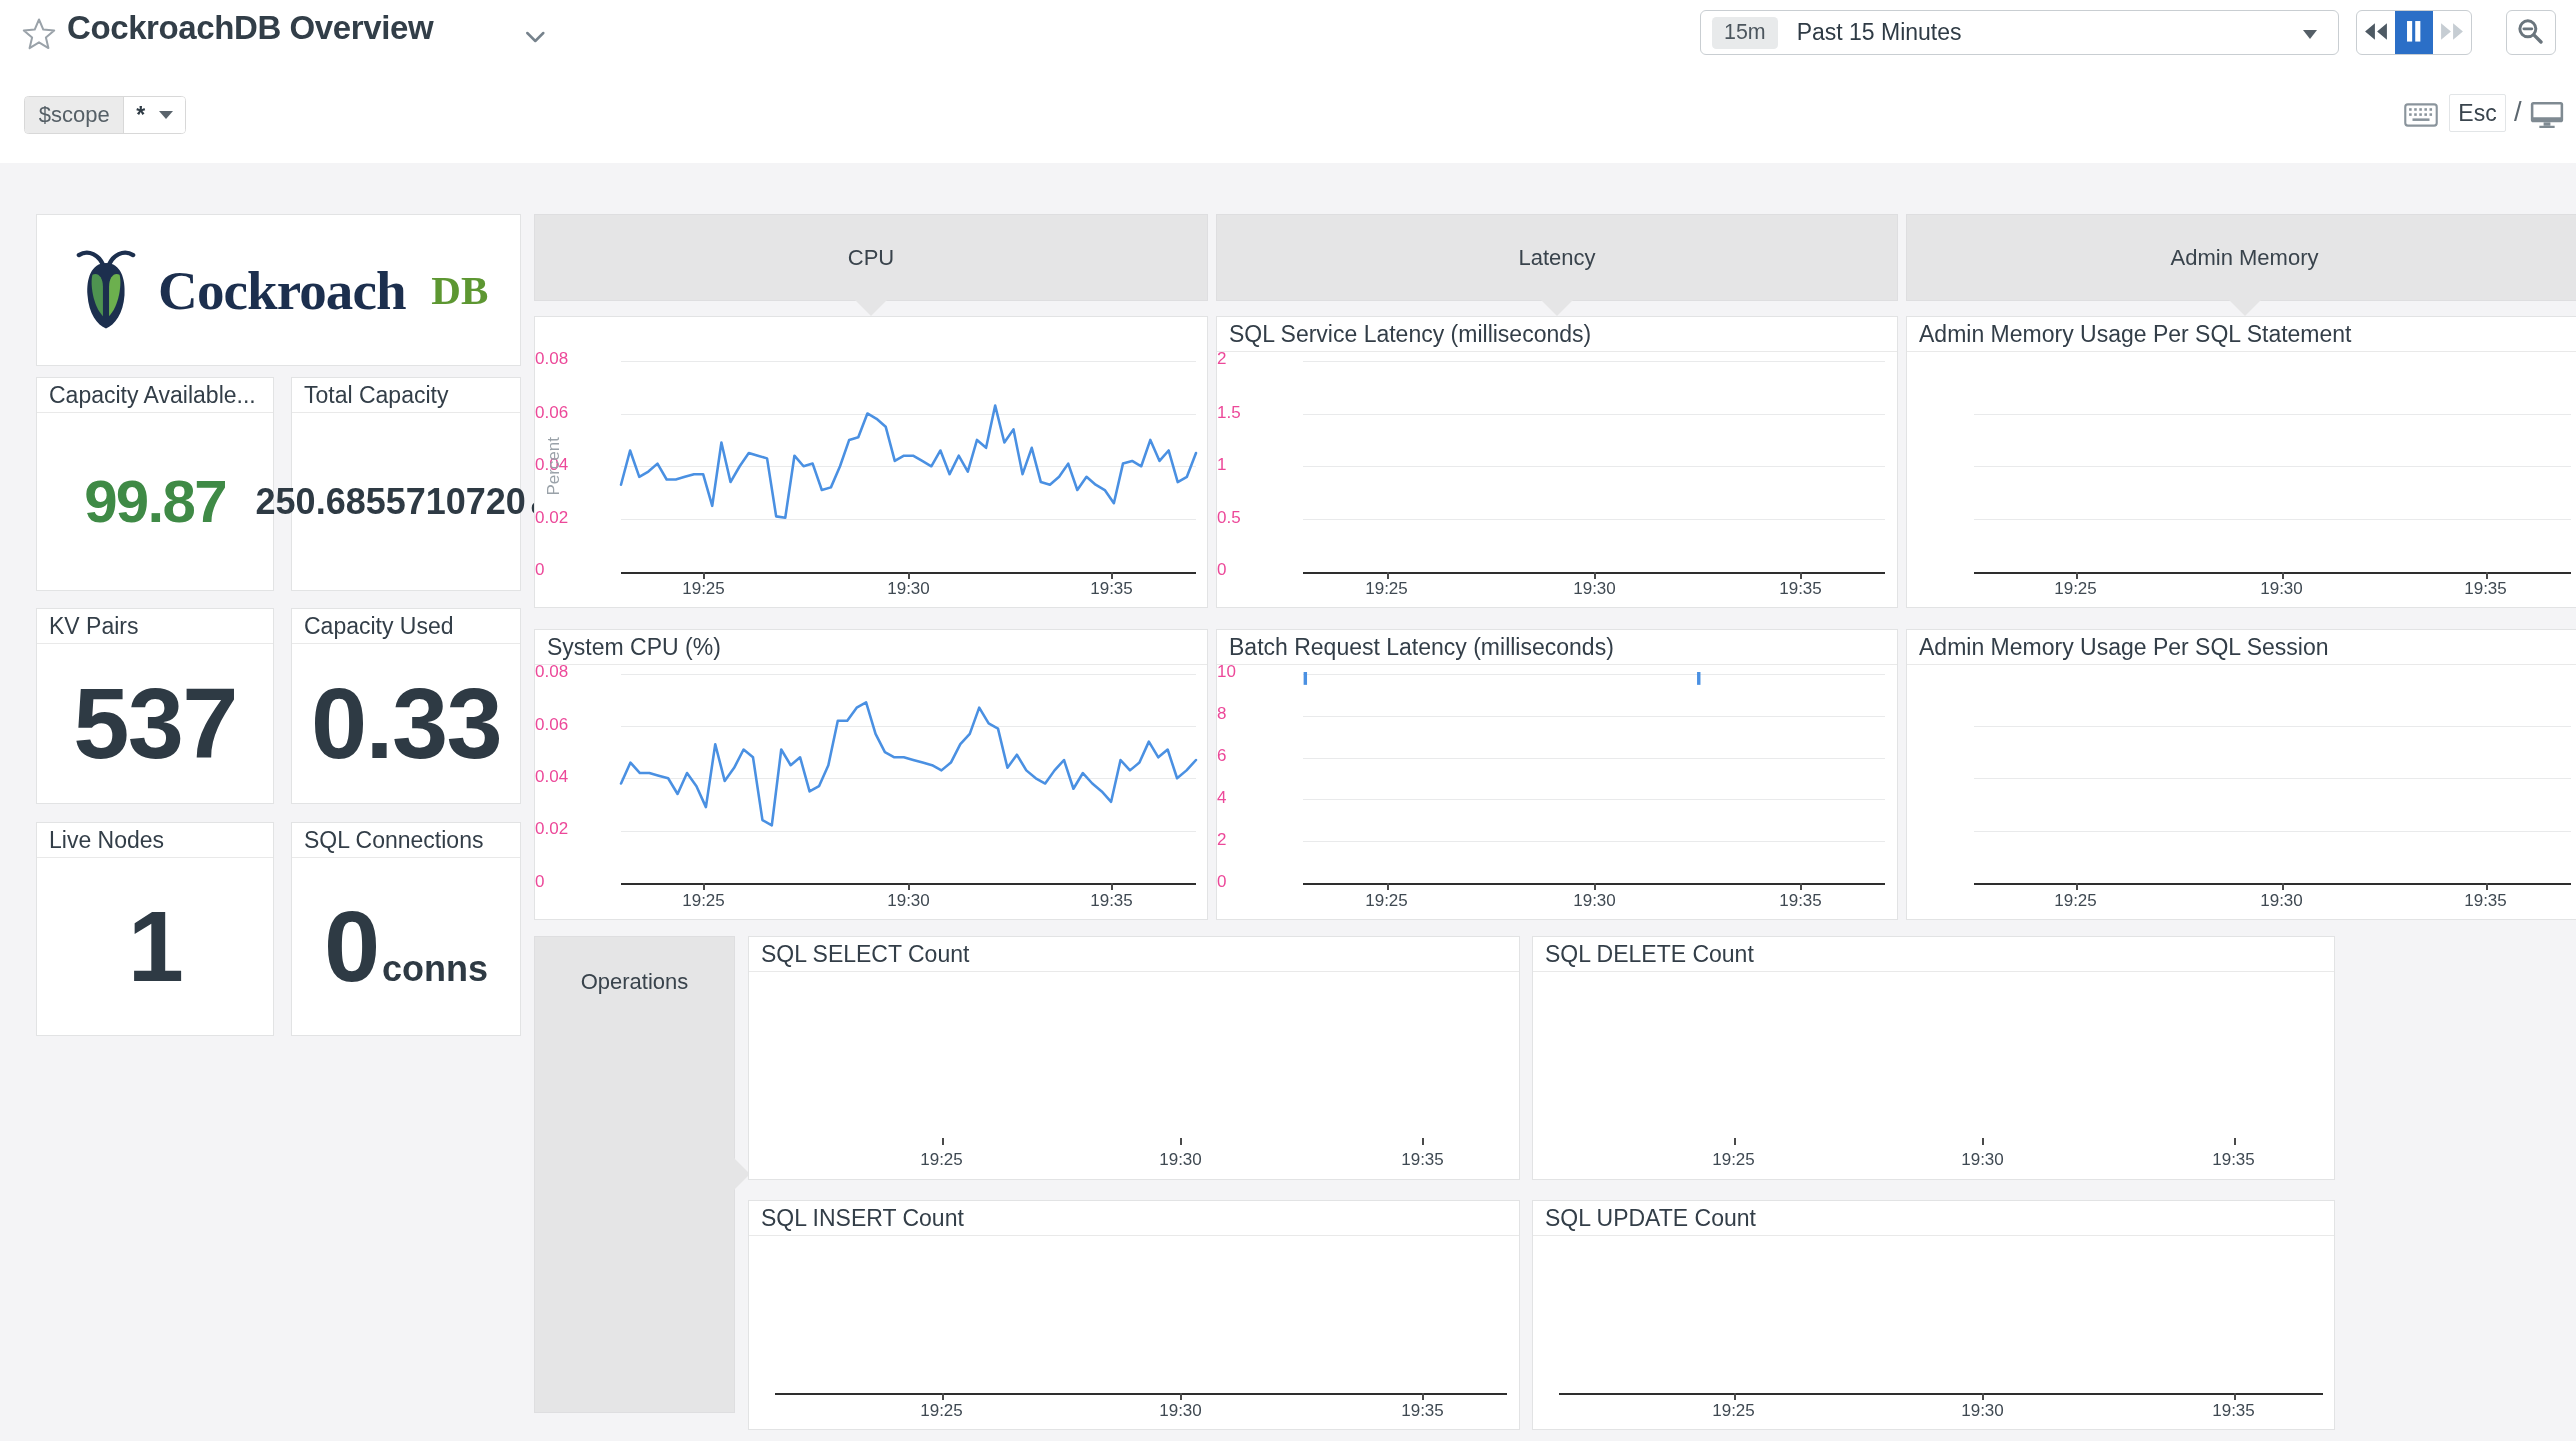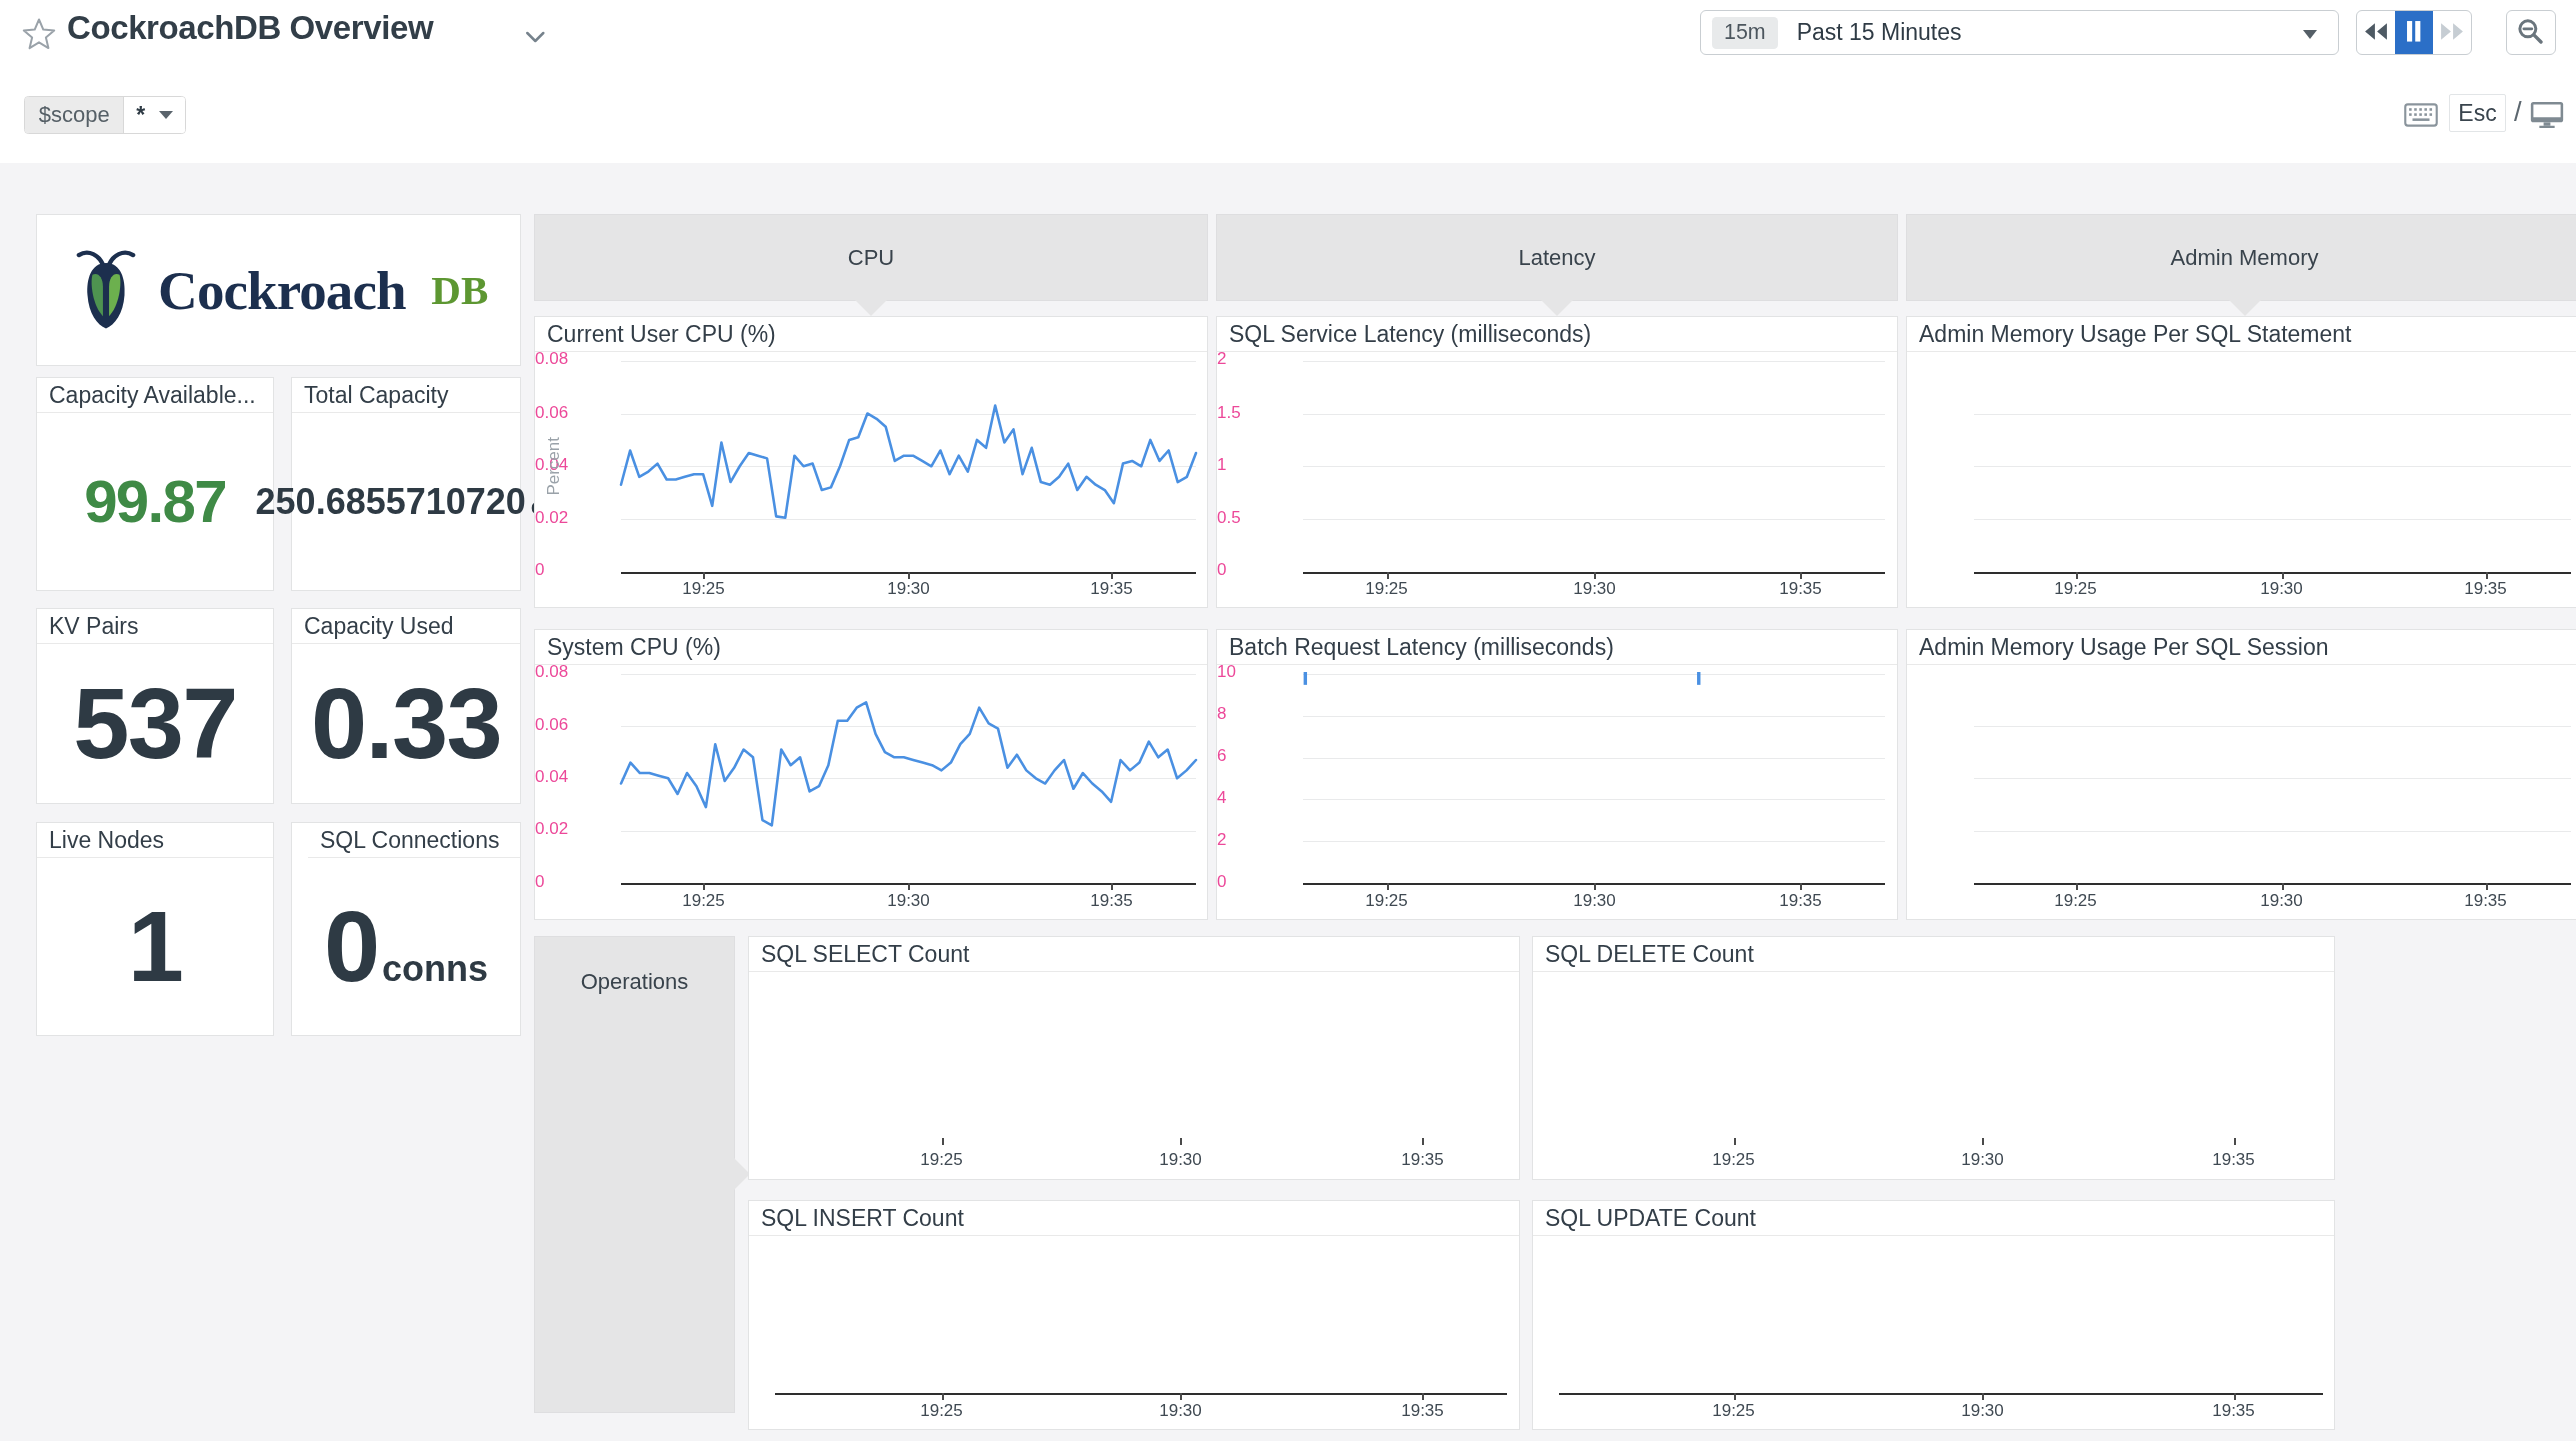--- a/index.html
+++ b/index.html
@@ -200,21 +200,21 @@
     <div class="card-body">
         <span class="big-value v-huge">0.33</span>
       </div>
   </div>
   <div class="panel" style="left:36px;top:659px;width:238px;height:214px;">
     <div class="panel-title">Live Nodes</div>
     <div class="card-body">
         <span class="big-value v-huge">1</span>
       </div>
   </div>
-  <div class="panel" style="left:291px;top:659px;width:230px;height:214px;padding-left:16px;">
+  <div class="panel" style="left:291px;top:659px;width:230px;height:214px;">
     <div class="panel-title">SQL Connections</div>
     <div class="card-body">
         <span class="baseline-row">
           <span class="big-value v-huge">0</span>
           <span class="unit-big">conns</span>
         </span>
       </div>
   </div>
 
   <div class="group-header" style="left:534px;top:51px;width:674px;height:87px;">
@@ -228,21 +228,20 @@
   <div class="group-header" style="left:1906px;top:51px;width:677px;height:87px;">
     <span>Admin Memory</span>
     <span class="notch-down"></span>
   </div>
   <div class="group-header group-vert" style="left:534px;top:773px;width:201px;height:477px;">
     <span>Operations</span>
     <span class="notch-right"></span>
   </div>
 
   <div class="panel" style="left:534px;top:153px;width:674px;height:292px;">
-    <div class="panel-title"><span>Current User CPU (%)</span></div>
     <div class="plot">
         <div class="gridline" style="left: 86px; width: 575px; top: 8.6px;"></div>
         <div class="y-tick-label" style="left: 0px; width: 75px; top: -2.6px;">0.08</div>
         <div class="gridline" style="left: 86px; width: 575px; top: 62px;"></div>
         <div class="y-tick-label" style="left: 0px; width: 75px; top: 51px;">0.06</div>
         <div class="gridline" style="left: 86px; width: 575px; top: 114px;"></div>
         <div class="y-tick-label" style="left: 0px; width: 75px; top: 103px;">0.04</div>
         <div class="gridline" style="left: 86px; width: 575px; top: 167px;"></div>
         <div class="y-tick-label" style="left: 0px; width: 75px; top: 156px;">0.02</div>
         <div class="y-tick-label" style="left: 0px; width: 75px; top: 208px;">0</div>

